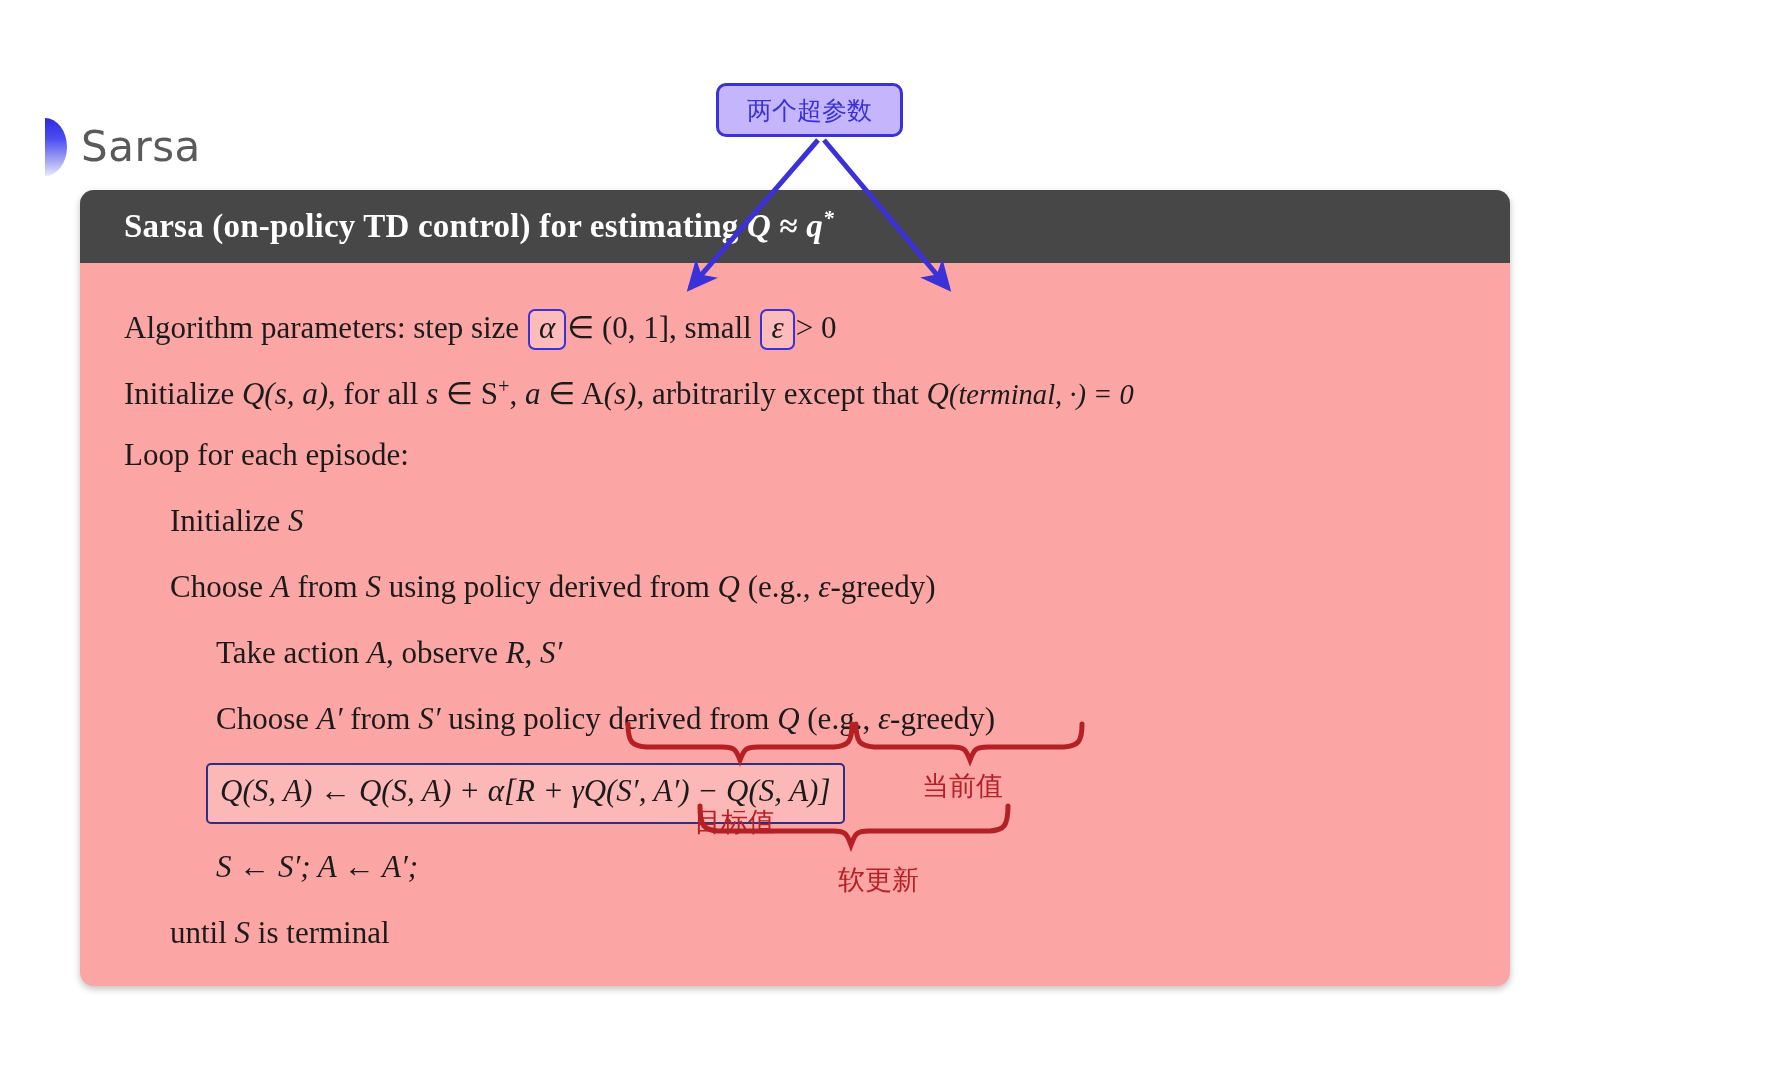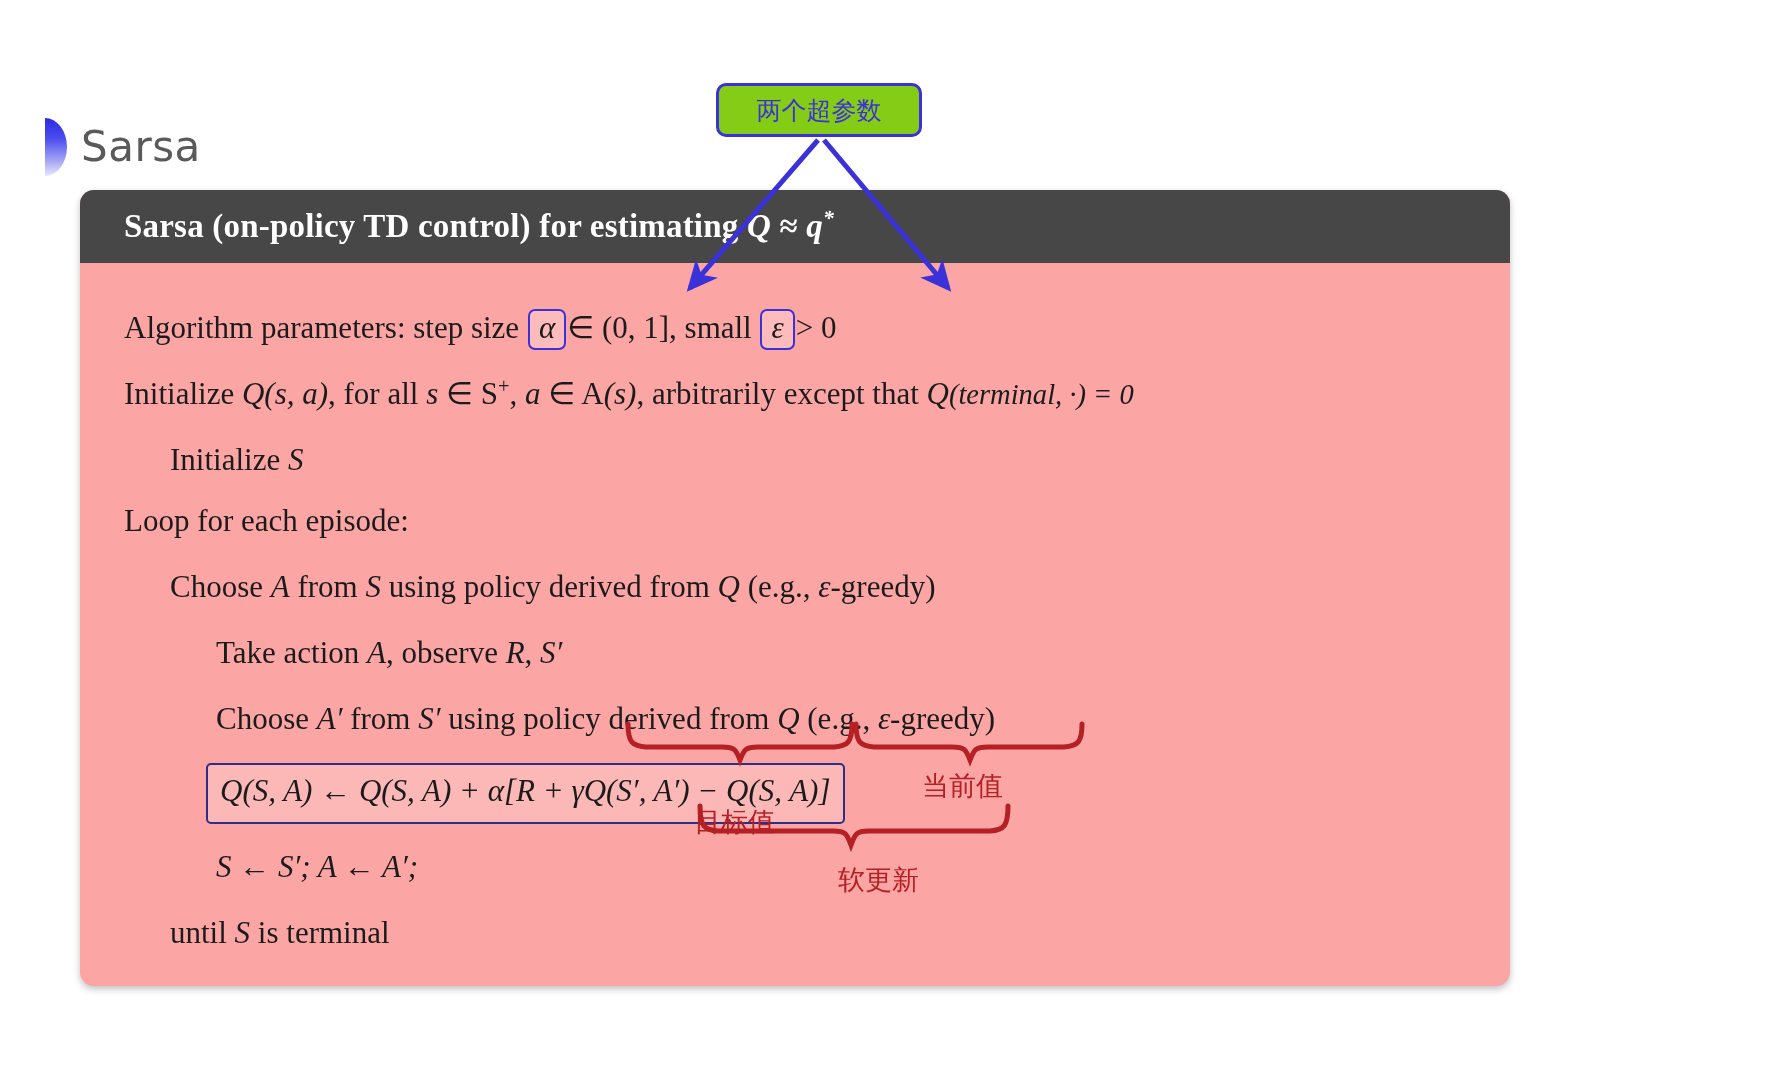--- a/index.html
+++ b/index.html
@@ -98,25 +98,25 @@
     padding: 4px 12px 8px 12px;
     margin-left: -10px;
     background: rgba(255,255,255,0.2);
   }
 
   
   #callout {
     position: absolute;
     left: 716px;
     top: 83px;
-    width: 206px;
+    width: 187px;
     height: 54px;
     border: 3px solid #3b31d8;
     border-radius: 10px;
-    background: #84cc16;
+    background: #c4b5fd;
     display: flex;
     align-items: center;
     justify-content: center;
     font-family: "DejaVu Sans", sans-serif;
     font-size: 25px;
     color: #3b31d8;
   }
 
   
   .red-label {
@@ -157,25 +157,25 @@
     <div id="algo-body">
 
       <div class="aline">
         <span>Algorithm parameters: step size </span><span class="param-box" id="box-alpha">α</span><span>∈ (0, 1], small </span><span class="param-box" id="box-epsilon">ε</span><span>&gt; 0</span>
       </div>
 
       <div class="aline">
         <span>Initialize </span><span class="mi">Q</span><span class="mi">(s, a)</span><span>, for all </span><span class="mi">s</span><span> ∈ </span><span class="cal">S</span><span class="sup">+</span><span>, </span><span class="mi">a</span><span> ∈ </span><span class="cal">A</span><span class="mi">(s)</span><span>, arbitrarily except that </span><span class="mi">Q</span><span class="mit">(terminal, ·) = 0</span>
       </div>
 
+      <div class="aline gap-top">Loop for each episode:</div>
+
       <div class="aline ind1">
         <span>Initialize </span><span class="mi">S</span>
       </div>
-
-      <div class="aline gap-top">Loop for each episode:</div>
 
       <div class="aline ind1">
         <span>Choose </span><span class="mi">A</span><span> from </span><span class="mi">S</span><span> using policy derived from </span><span class="mi">Q</span><span> (e.g., </span><span class="mi">ε</span><span>-greedy)</span>
       </div>
 
 
       <div class="aline ind2">
         <span>Take action </span><span class="mi">A</span><span>, observe </span><span class="mi">R</span><span>, </span><span class="mi">S′</span>
       </div>
 

